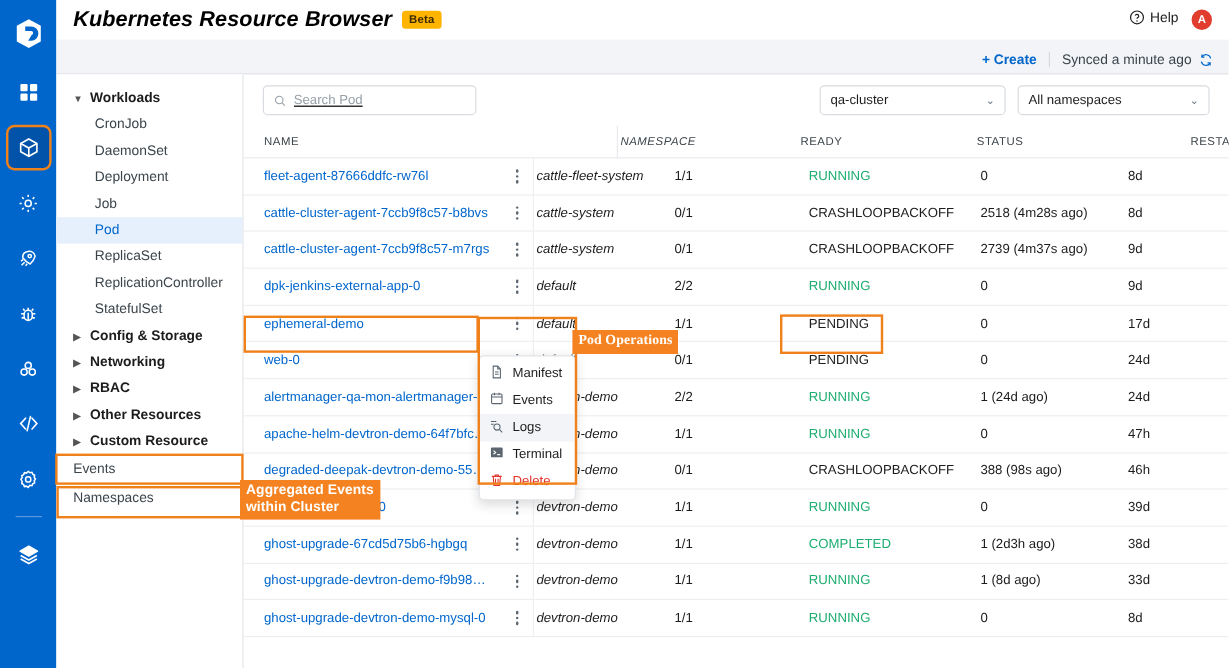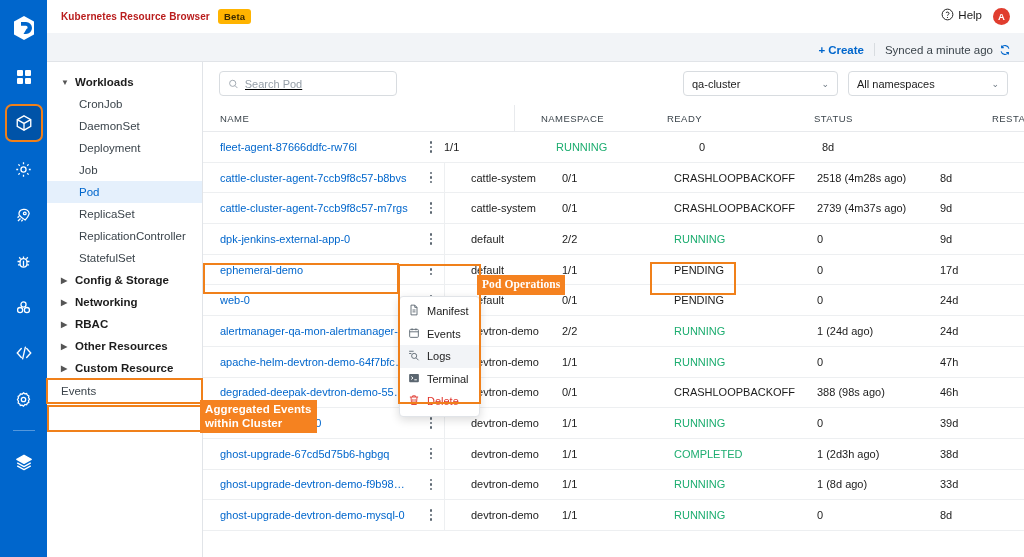--- a/index.html
+++ b/index.html
@@ -27,21 +27,21 @@
   .rail-item svg { display:block; }
 
   
   .right { flex: 1; display: flex; flex-direction: column; min-width: 0; }
 
   
   .topbar {
     height: 33px; background: #fff; display: flex; align-items: center;
     padding: 0 14px 0 14px; flex: 0 0 33px;
   }
-  .app-title { font-size: 10px; font-weight: 700; color: #b91c1c; letter-spacing: .1px; }
+  .app-title { font-size: 18px; font-weight: 700; color: #000000; letter-spacing: .1px; font-style: italic; }
   .beta {
     margin-left: 8px; background: #FFB400; color: #3b2a00;
     font-size: 9.5px; font-weight: 700; padding: 2px 6px; border-radius: 3px;
     letter-spacing: .2px;
   }
   .topbar-right { margin-left: auto; display: flex; align-items: flex-start; gap: 11px; }
   .help { display: flex; align-items: center; gap: 4px; font-size: 11.5px; color: #1c1c1c; }
   .avatar {
     width: 17px; height: 17px; border-radius: 50%; background: #E03D2F;
     color: #fff; font-size: 9.5px; font-weight: 700;
@@ -115,21 +115,21 @@
     display: flex; align-items: center; height: 27px;
     border-bottom: 1px solid #E8EAED; font-size: 9.5px;
     color: #3b444b; letter-spacing: .45px; font-weight: 400; gap: 35px;
   }
   .row {
     display: flex; align-items: center; height: 30.7px;
     border-bottom: 1px solid #EDEFF1; font-size: 11px; color: #1c1c1c;
   }
   .c-name { width: 215px; flex: 0 0 215px; padding-left: 17px; position: relative; }
   .c-kebab { width: 26px; flex: 0 0 26px; display: flex; justify-content: center; color: #5b6670; }
-  .c-ns  { width: 118px; flex: 0 0 118px; padding-left: 26px; border-left: 1px solid #EDEFF1; height:100%; display:flex; align-items:center;}
+  .c-ns  { width: 118px; flex: 0 0 118px; padding-left: 2px; border-left: 1px solid #EDEFF1; height:100%; display:flex; align-items:center;font-style:italic;}
   .thead .c-ns { border-left: 1px solid #E8EAED; }
   .c-ready { width: 112px; flex: 0 0 112px; }
   .c-status { width: 143px; flex: 0 0 143px; }
   .c-restarts { width: 123px; flex: 0 0 123px; }
   .c-age { width: 80px; flex: 0 0 80px; }
   .pod-link {
     color: #0066CC; text-decoration: none; font-size: 11px;
     white-space: nowrap; overflow: hidden; text-overflow: ellipsis;
     display: block; max-width: 190px;
   }
@@ -306,20 +306,21 @@
         <div class="nav-group">
           <span class="caret">▶</span>
           <span>Other Resources</span>
         </div>
         <div class="nav-group">
           <span class="caret">▶</span>
           <span>Custom Resource</span>
         </div>
 
         <div class="nav-leaf boxed">Events</div>
+        <div class="nav-leaf">Namespaces</div>
       </div>
 
       <div class="content">
 
         <div class="filters">
           <div class="search">
             <svg width="12" height="12" viewBox="0 0 16 16" fill="none" stroke="#97a0a9" stroke-width="1.3">
                 <circle cx="7" cy="7" r="4.6"></circle>
                 <path d="M10.5 10.5L14 14"></path>
               </svg>
@@ -352,20 +353,21 @@
                 <div class="c-name">
                   <a class="pod-link" href="#">fleet-agent-87666ddfc-rw76l</a>
                 </div>
                 <div class="c-kebab">
                   <span class="dots">
                     <i></i>
                     <i></i>
                     <i></i>
                   </span>
                 </div>
+                <div class="c-ns">cattle-fleet-system</div>
                 <div class="c-ready">1/1</div>
                 <div class="c-status"><span class="st-green">RUNNING</span></div>
                 <div class="c-restarts">0</div>
                 <div class="c-age">8d</div>
               </div>
               <div class="row">
                 <div class="c-name">
                   <a class="pod-link" href="#">cattle-cluster-agent-7ccb9f8c57-b8bvs</a>
                 </div>
                 <div class="c-kebab">

